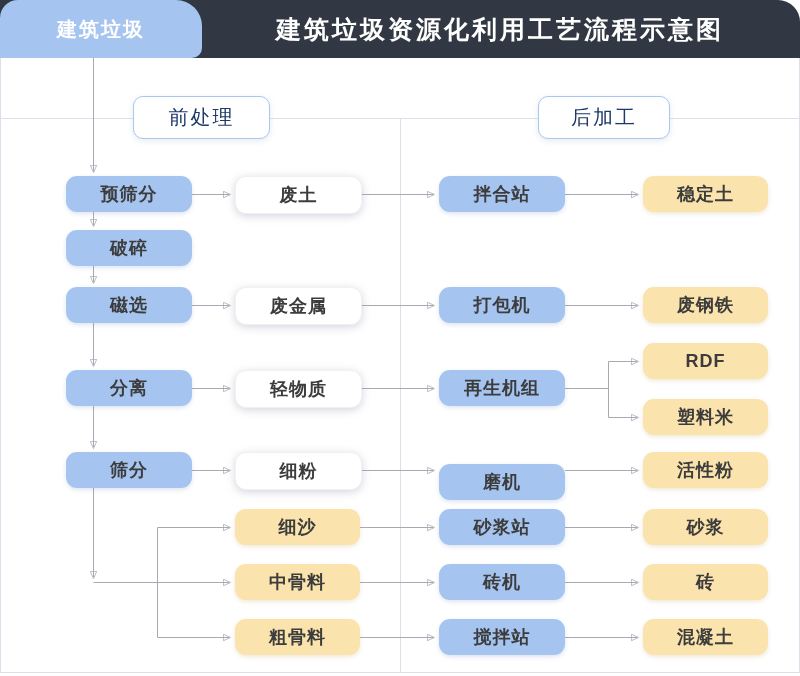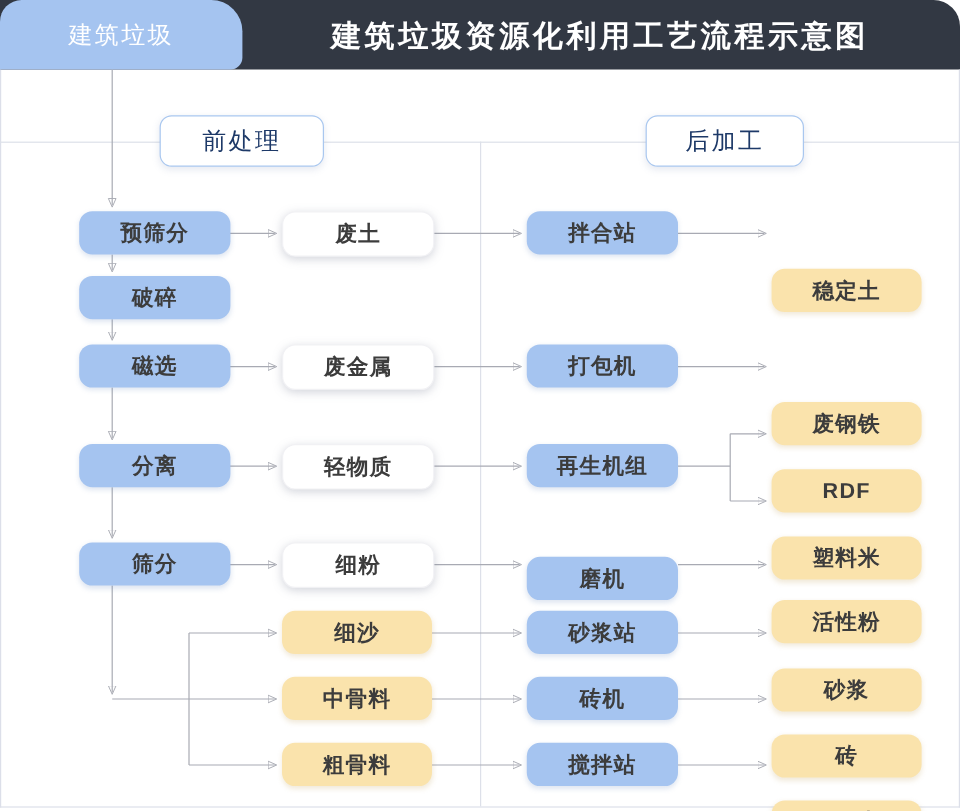--- a/index.html
+++ b/index.html
@@ -19,21 +19,21 @@
   .stage{position:relative;width:800px;height:676px;background:#fff;overflow:hidden;}
 
   .header{position:absolute;left:0;top:0;width:800px;height:58px;
     background:var(--header-bg);border-radius:0 22px 0 0;}
   .title{position:absolute;left:200px;top:0;width:600px;height:58px;
     display:flex;align-items:center;justify-content:center;
     color:#fff;font-size:25px;font-weight:bold;letter-spacing:3px;}
   .tab{position:absolute;left:0;top:0;width:202px;height:58px;
     background:var(--node-blue);border-radius:18px 26px 10px 0;
     display:flex;align-items:center;justify-content:center;
-    color:#fff;font-size:20px;font-weight:normal;letter-spacing:2px;z-index:3;}
+    color:#fff;font-size:20px;font-weight:bold;letter-spacing:2px;z-index:3;}
 
   .frame{position:absolute;left:0;top:58px;width:798px;height:614px;
     border:1px solid var(--frame-border);border-top:none;}
   .hrule{position:absolute;left:0;top:118px;width:800px;height:1px;background:var(--rule-color);}
   .vrule{position:absolute;left:400px;top:118px;width:1px;height:554px;background:var(--rule-color);}
 
   .edges{position:absolute;left:0;top:0;width:800px;height:676px;z-index:1;pointer-events:none;}
   .edges path{stroke:var(--line-color);stroke-width:1;fill:none;}
 
   .section-label{position:absolute;height:41px;background:#fff;
@@ -47,21 +47,21 @@
   .node{position:absolute;height:36px;border-radius:11px;z-index:2;
     display:flex;align-items:center;justify-content:center;
     font-size:18px;font-weight:600;color:var(--node-text);letter-spacing:1px;}
   .node.blue{background:var(--node-blue);box-shadow:0 2px 4px rgba(110,140,190,.22);}
   .node.yellow{background:var(--node-yellow);box-shadow:0 2px 4px rgba(190,160,90,.22);}
   .node.white{background:#fff;border:1px solid #f1f1f4;box-shadow:0 2px 8px rgba(130,135,155,.35);}
 
   .c1{left:31px;width:126px;margin-left:35px;}
   .c2{left:235px;width:125px;}
   .c3{left:439px;width:126px;}
-  .c4{left:643px;width:125px;margin-top:48px;}
+  .c4{left:643px;width:125px;}
 </style>
 </head>
 <body>
 
 <div class="stage">
 
   <div class="header">
     <div class="title">建筑垃圾资源化利用工艺流程示意图</div>
   </div>
   <div class="tab">建筑垃圾</div>

